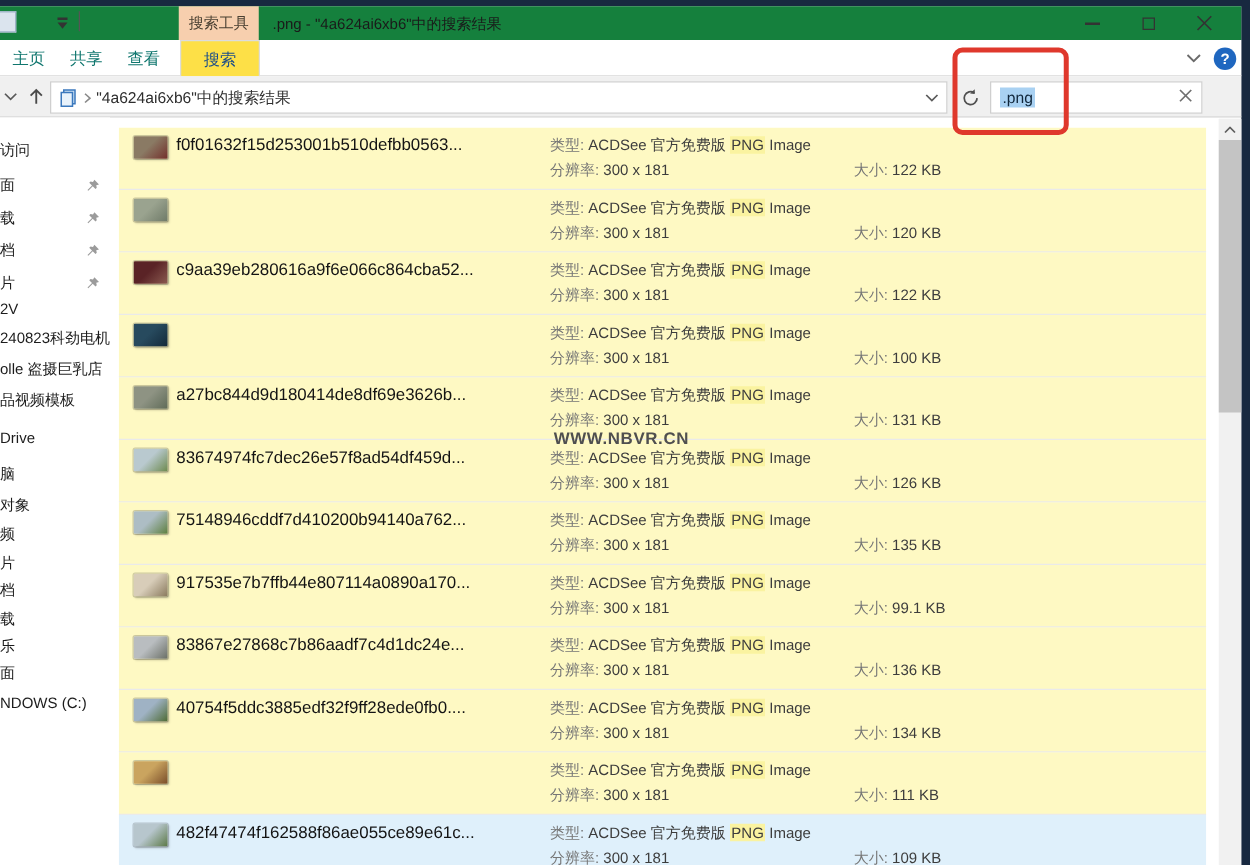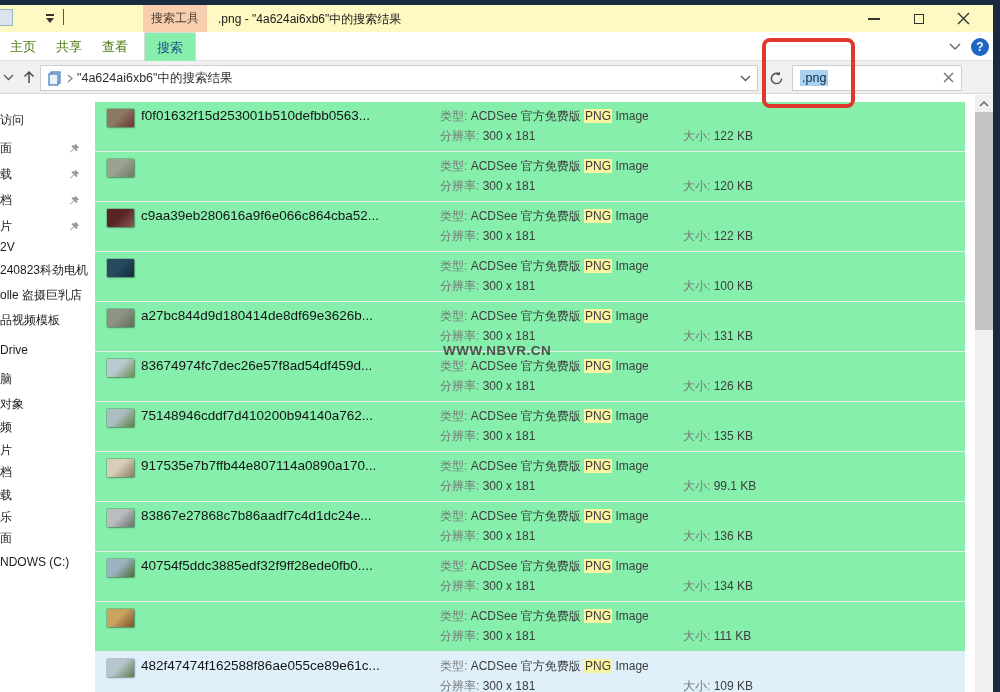--- a/index.html
+++ b/index.html
@@ -3,38 +3,38 @@
 <meta charset="utf-8">
 <style>
   * { margin:0; padding:0; box-sizing:border-box; }
   html,body { width:1000px; height:692px; overflow:hidden; }
   body { font-family:"Liberation Sans","DejaVu Sans",sans-serif; background:#fff; position:relative; }
 
   .edge-top  { position:absolute; left:0; top:0; width:1000px; height:5px; background:var(--navy_edge); }
   .edge-right{ position:absolute; right:0; top:0; width:7px; height:692px; background:var(--navy_edge); }
 
   
-  .titlebar { position:absolute; left:0; top:5px; width:993px; height:27px; background:#fef9c3; }
+  .titlebar { position:absolute; left:0; top:5px; width:993px; height:27px; background:#15803d; }
   .qat-icon { position:absolute; left:0; top:4px; width:13px; height:17px; background:#dbe4ee; border:1px solid #9fb3c8; border-left:none; }
   .qat-arrow { position:absolute; left:44px; top:9px; width:12px; height:12px; cursor:default; }
   .qat-arrow .bar { position:absolute; left:2px; top:0; width:8px; height:1.5px; background:#333; }
   .qat-arrow .tri { position:absolute; left:2px; top:4px; width:0; height:0; border-left:4px solid transparent; border-right:4px solid transparent; border-top:5px solid #333; }
   .qat-sep { position:absolute; left:63px; top:4px; width:1px; height:16px; background:#555; }
   .ctx-tab { position:absolute; left:143px; top:0; width:64px; height:27px; background:var(--contextual_tab_bg); color:#4a4032; font-size:12px; text-align:center; line-height:27px; }
   .title { position:absolute; left:218px; top:6px; font-size:12px; color:#1a1a1a; white-space:nowrap; }
   .win-controls { position:absolute; right:7px; top:0; height:27px; display:flex; }
   .wc { width:45px; height:27px; display:flex; align-items:center; justify-content:center; }
   .wc .dash { width:12px; height:2px; background:#333; }
   .wc .box { width:10px; height:10px; border:1.5px solid #333; }
 
   
   .tabsrow { position:absolute; left:0; top:32px; width:993px; height:29px; background:#fff; border-bottom:1px solid #e2e2e2; }
   .tabs { position:absolute; left:0; top:0; height:29px; display:flex; }
-  .tab { width:46px; height:29px; text-align:center; line-height:29px; font-size:13px; color:#4d7c0f; }
-  .tab.active { width:52px; margin-left:6px; background:#86efac; border:1px solid #dcdcdc; border-bottom:none; color:#1d4e89; }
+  .tab { width:46px; height:29px; text-align:center; line-height:29px; font-size:13px; color:#0f766e; }
+  .tab.active { width:64px; margin-left:6px; background:#fde047; border:1px solid #dcdcdc; border-bottom:none; color:#1d4e89; }
   .ribbon-right { position:absolute; right:4px; top:0; height:29px; display:flex; align-items:center; gap:10px; }
   .help { width:18px; height:18px; border-radius:50%; background:var(--help_blue); color:#fff; font-size:12px; font-weight:bold; text-align:center; line-height:18px; }
 
   
   .addrrow { position:absolute; left:0; top:61px; width:993px; height:33px; background:#f0f0f0; border-bottom:1px solid #d9d9d9; }
   .hist-chevron { position:absolute; left:3px; top:13px; }
   .up-arrow { position:absolute; left:21px; top:8px; }
   .addressbox { position:absolute; left:40px; top:4px; width:718px; height:26px; background:#fff; border:1px solid #cfcfcf; display:flex; align-items:center; padding:0 6px; }
   .addressbox .crumb-text { font-size:12.5px; color:#2e2e2e; margin-left:4px; white-space:nowrap; }
   .addressbox .spacer { flex:1; }
@@ -44,21 +44,21 @@
   .searchbox .clear { margin-left:auto; }
 
   
   .sidebar { position:absolute; left:0; top:94px; width:88px; height:484px; background:#fff; overflow:hidden; }
   .sb-item { position:absolute; left:0; width:88px; height:21px; line-height:21px; font-size:12px; color:#1c1c1c; white-space:nowrap; overflow:hidden; }
   .sb-item.sel { background:var(--sidebar_selected_bg); }
   .sb-item .pin { position:absolute; right:8px; top:5px; }
 
   
   .filelist { position:absolute; left:95px; top:102px; width:870px; height:590px; overflow:hidden; }
-  .frow { position:relative; width:100%; height:50px; border-bottom:1px solid #eaeaea; background:#86efac; }
+  .frow { position:relative; width:100%; height:50px; border-bottom:1px solid #eaeaea; background:#fef9c3; }
   .frow.sel { background:var(--selection_row_bg); }
   .thumb { position:absolute; left:12px; top:7px; width:27px; height:18px; border-radius:1px; box-shadow:0 0 0 1px rgba(0,0,0,.18), 1px 1px 2px rgba(0,0,0,.25); }
   .fname { position:absolute; left:46px; top:6px; font-size:13.5px; color:#141414; white-space:nowrap; }
   .meta1 { position:absolute; left:345px; top:6px; font-size:12px; white-space:nowrap; }
   .meta2 { position:absolute; left:345px; top:26px; font-size:12px; white-space:nowrap; }
   .fsize { position:absolute; left:588px; top:26px; font-size:12px; white-space:nowrap;text-align:center; }
   .lbl { color:#767676; }
   .val { color:#3d3d3d; }
   .png-mark { background:var(--png_highlight_bg); color:#3d3d3d; padding:0 1px; }
 

